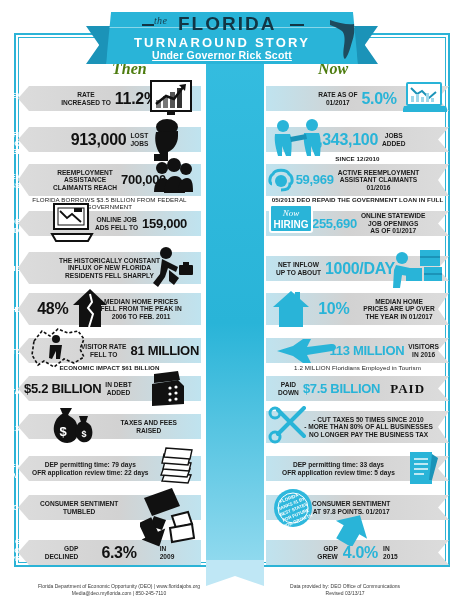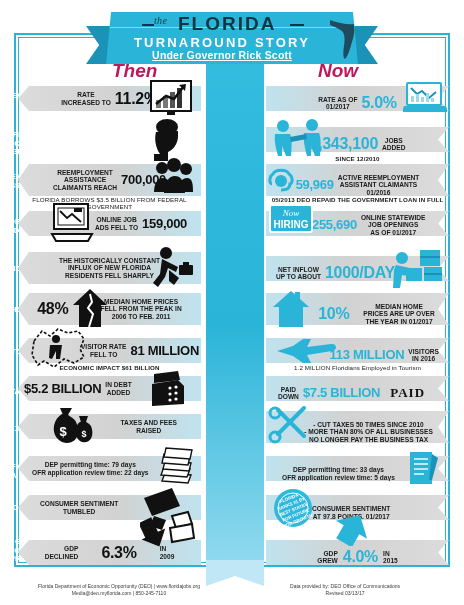--- a/index.html
+++ b/index.html
@@ -62,22 +62,22 @@
     position:absolute; left:0; top:37px; width:232px; text-align:center;
     font-size:10.5px; font-weight:bold; color:#ffffff; letter-spacing:.2px;text-decoration:underline;
   }
   .fl-shape{
     position:absolute; right:-4px; top:4px; width:34px; height:44px;
     color:#1e4b5e;
   }
 
   
   .then-lbl, .now-lbl{
-    position:absolute; top:60px; font-family:Liberation Sans, sans-serif;
-    font-style:italic; font-weight:bold; font-size:19px; color:#be185d;
+    position:absolute; top:60px; font-family:Liberation Serif, serif;
+    font-style:italic; font-weight:bold; font-size:16px; color:#4d7c0f;
     z-index:8;
   }
   .then-lbl{ left:112px; }
   .now-lbl{ left:318px; }
 
   
   .center-col{
     position:absolute; left:206px; top:33px; width:58px; height:527px;
     background:linear-gradient(180deg,#35bde0 0%, #29b4d8 55%, #8fd9ee 100%);
     z-index:6;
@@ -96,21 +96,21 @@
   .arrow-left{
     position:absolute; left:18px; width:183px; height:25px;
     background:linear-gradient(90deg,#dcdcdc 0%, #d2d2d2 55%, #bfe3ef 100%);
     clip-path:polygon(6% 0, 100% 0, 100% 100%, 6% 100%, 0 50%);
     display:flex; align-items:center; justify-content:center;
   }
   .arrow-right{
     position:absolute; left:266px; width:183px; height:25px;
     background:linear-gradient(90deg,#bfe3ef 0%, #d2d2d2 45%, #dcdcdc 100%);
     clip-path:polygon(0 0, 100% 0, 94% 50%, 100% 100%, 0 100%);
-    display:flex; align-items:flex-end; justify-content:center;
+    display:flex; align-items:center; justify-content:center;
   }
   .arrow-left.tall, .arrow-right.tall{ height:32px; }
 
   .cell-in{ display:flex; align-items:center; gap:4px; padding:0 6px; width:100%; justify-content:center;}
   .lbl{
     font-size:6.6px; font-weight:bold; color:#1a1a1a; line-height:7.4px;
     text-transform:uppercase; text-align:center;
   }
   .lbl.lc{ text-transform:none; }
   .big{
@@ -209,20 +209,26 @@
     <g fill="#9fd8ea">
         <rect x="8" y="14" width="3" height="6"></rect>
         <rect x="13" y="12" width="3" height="8"></rect>
         <rect x="18" y="15" width="3" height="5"></rect>
         <rect x="23" y="11" width="3" height="9"></rect>
         <rect x="28" y="16" width="3" height="4"></rect>
       </g>
     <path d="M0 24 L42 24 L44 30 L-2 30 Z" fill="#29b4d8" transform="translate(1,0)"></path>
   </svg>
 
+  <div class="arrow-left" style="top:127px">
+    <div class="cell-in">
+      <div class="big">913,000</div>
+      <div class="lbl">LOST<br>JOBS</div>
+    </div>
+  </div>
   <svg class="art" style="left:148px; top:118px" width="40" height="44" viewBox="0 0 40 44">
     <ellipse cx="19" cy="9" rx="11" ry="8" fill="#111"></ellipse>
     <path d="M8 14 C6 22, 8 30, 12 36 L12 43 L20 43 L20 34 C25 32, 30 26, 30 18 L30 13 Z" fill="#111"></path>
     <rect x="6" y="36" width="14" height="7" fill="#111"></rect>
   </svg>
   <div class="arrow-right" style="top:127px">
     <div class="cell-in">
       <div class="big cy">1,343,100</div>
       <div class="lbl">JOBS<br>ADDED</div>
     </div>

